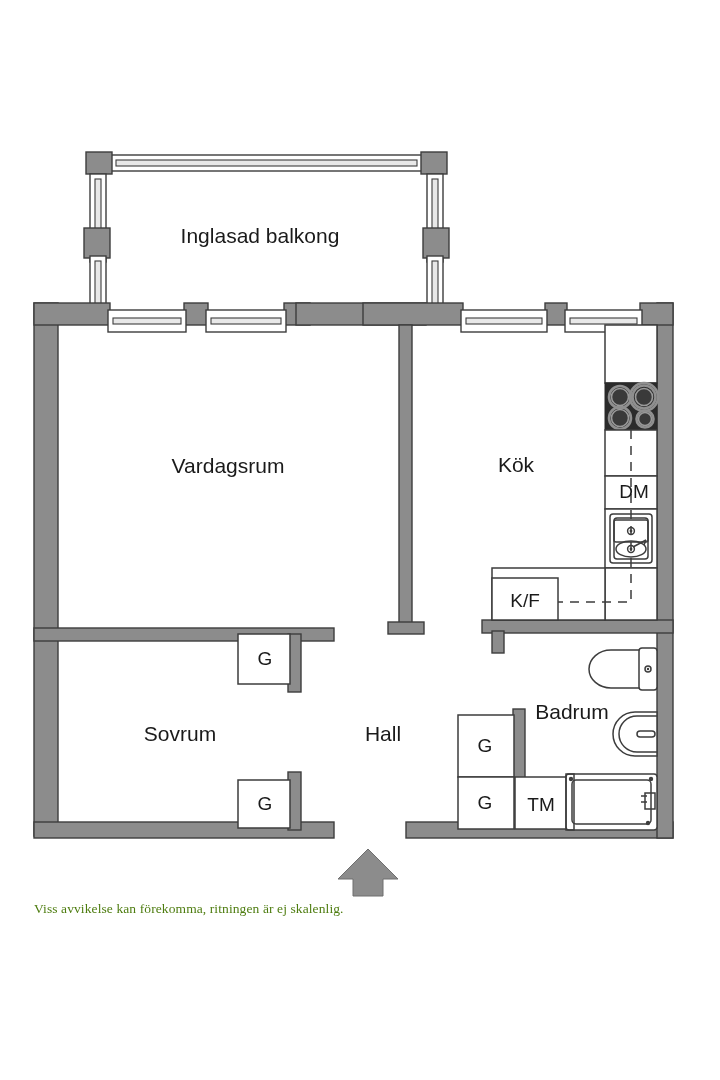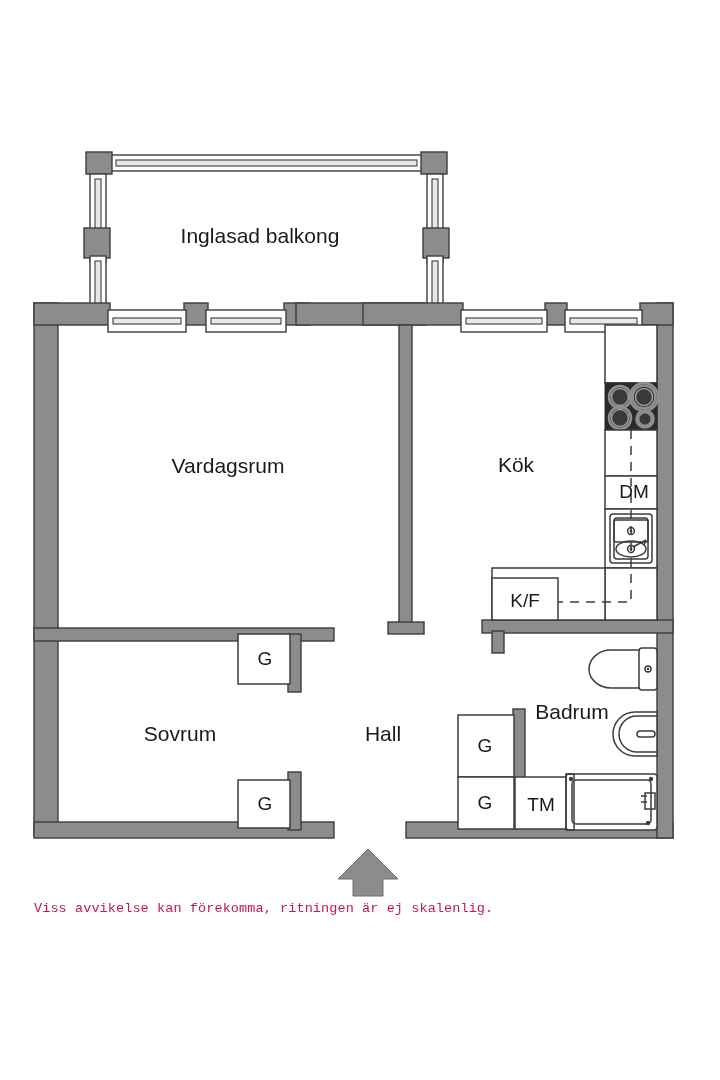--- a/index.html
+++ b/index.html
@@ -100,23 +100,23 @@
     font-family: "Liberation Sans", sans-serif;
     font-size: 21px;
     fill: #1a1a1a;
     text-anchor: middle;
     dominant-baseline: middle;
   }
   .disclaimer {
     position: absolute;
     left: 34px;
     top: 901px;
-    font-family: Liberation Mono, monospace;
+    font-family: Liberation Serif, serif;
     font-size: 13.5px;
-    color: #be185d;
+    color: #4d7c0f;
     letter-spacing: 0.1px;
     white-space: nowrap;
   }
 </style>
 </head>
 <body>
 
 <div id="floorplan-root">
 
   <svg class="plan" viewBox="0 0 720 1080">

